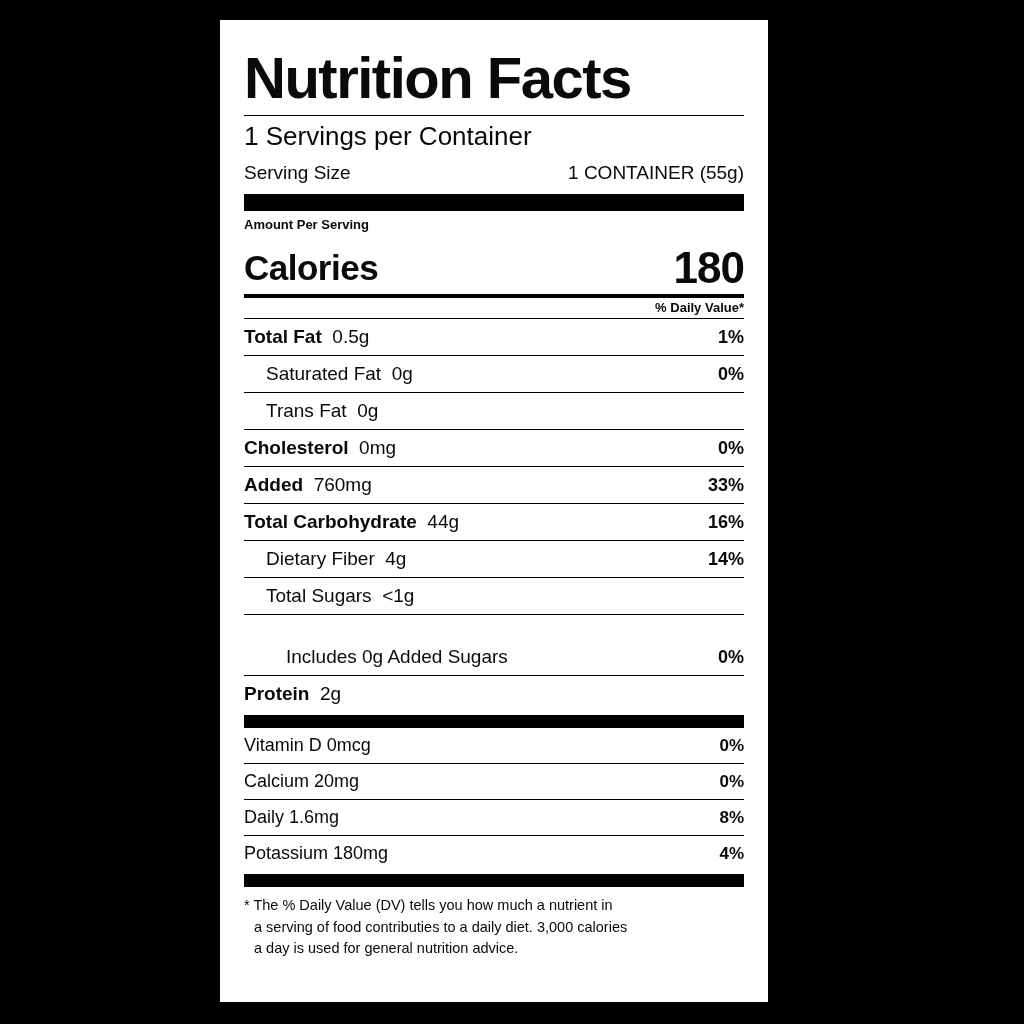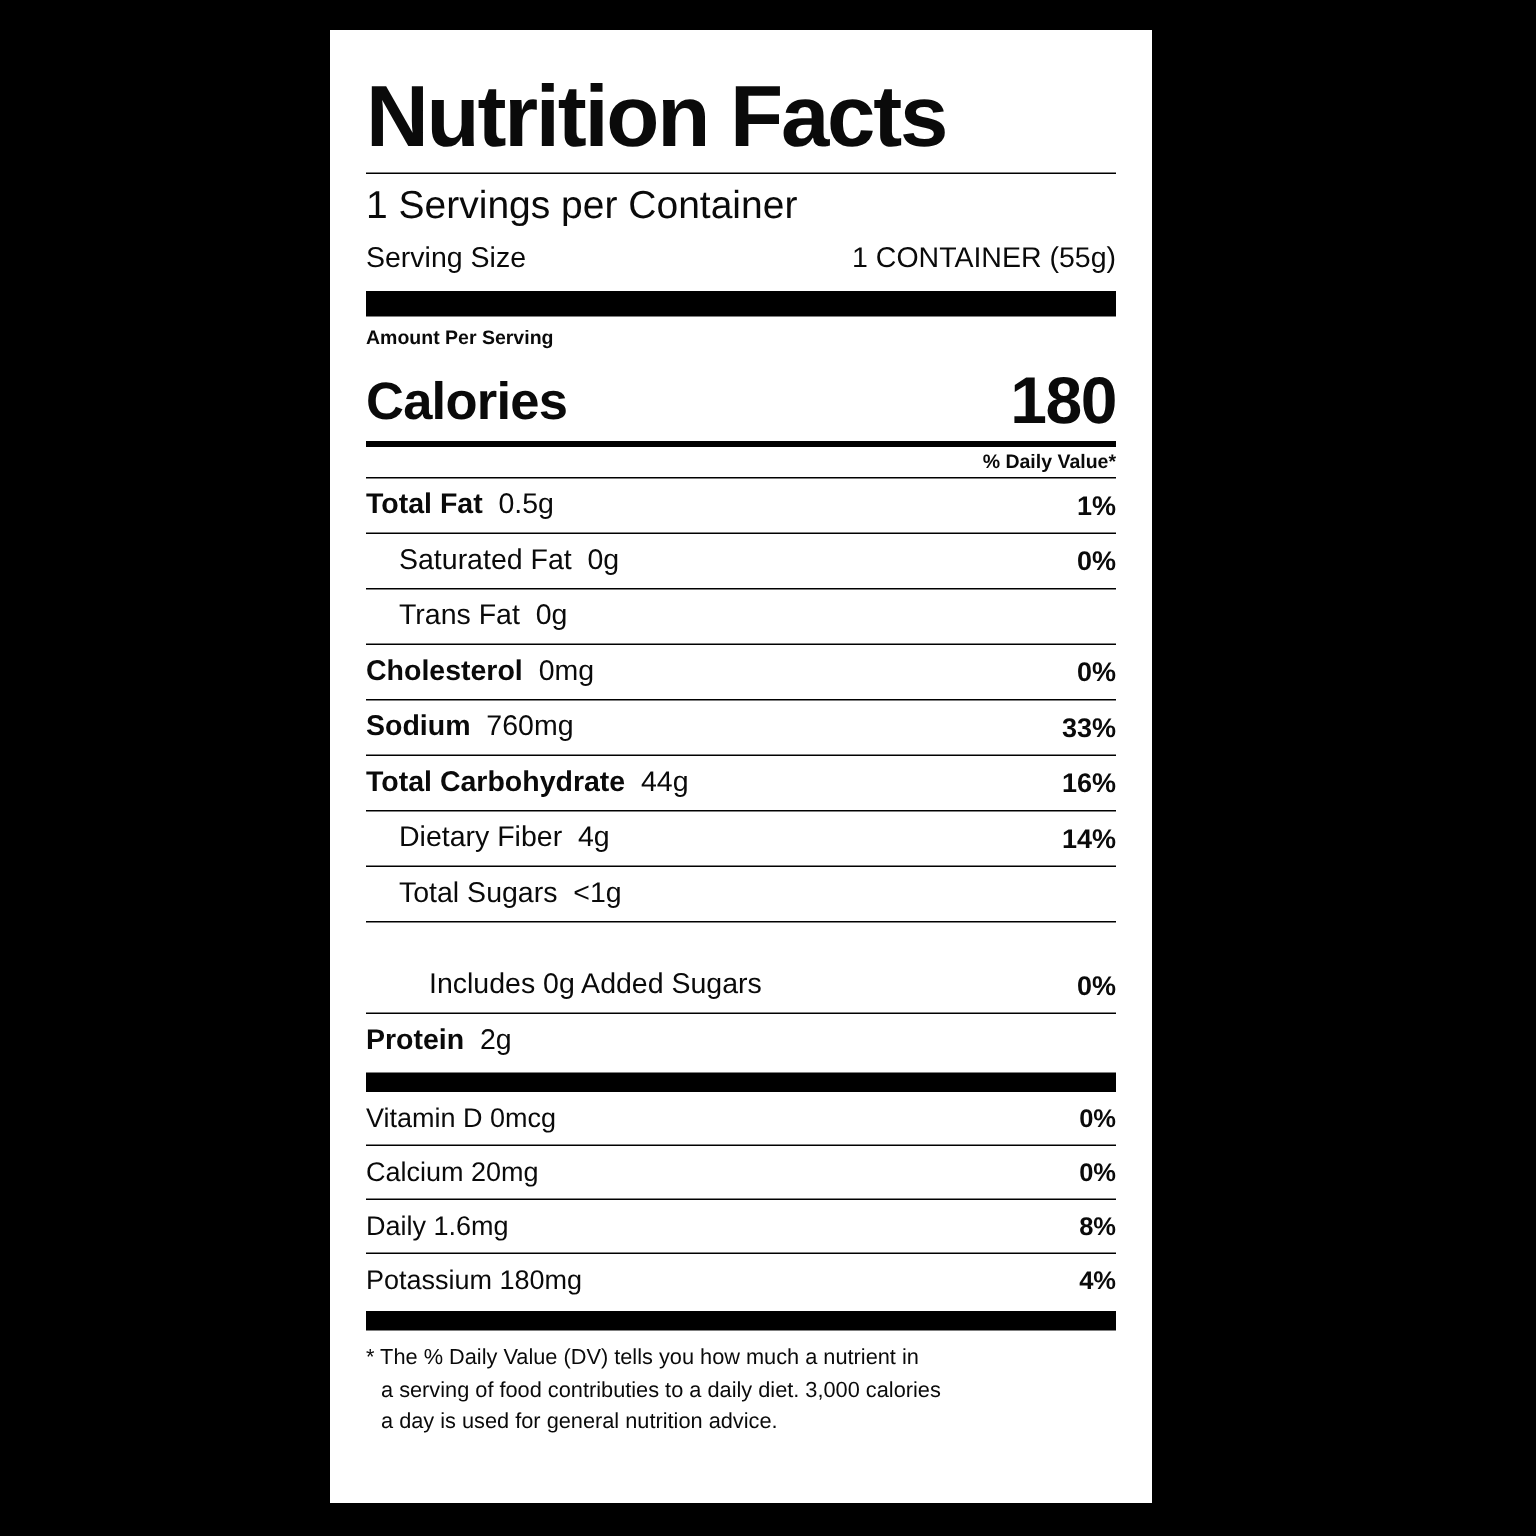--- a/index.html
+++ b/index.html
@@ -177,21 +177,21 @@
           </div>
           <div class="nutrient-row">
             <span class="nutrient-name indent-1"><span class="">Trans Fat</span><span class="amt">&nbsp;&nbsp;0g</span></span>
             <span class="nutrient-dv"></span>
           </div>
           <div class="nutrient-row">
             <span class="nutrient-name"><span class="bold">Cholesterol</span><span class="amt">&nbsp;&nbsp;0mg</span></span>
             <span class="nutrient-dv">0%</span>
           </div>
           <div class="nutrient-row">
-            <span class="nutrient-name"><span class="bold">Sodium</span><span class="amt">&nbsp;&nbsp;760mg</span></span>
+            <span class="nutrient-name"><span class="bold">Added</span><span class="amt">&nbsp;&nbsp;760mg</span></span>
             <span class="nutrient-dv">33%</span>
           </div>
           <div class="nutrient-row">
             <span class="nutrient-name"><span class="bold">Total Carbohydrate</span><span class="amt">&nbsp;&nbsp;44g</span></span>
             <span class="nutrient-dv">16%</span>
           </div>
           <div class="nutrient-row">
             <span class="nutrient-name indent-1"><span class="">Dietary Fiber</span><span class="amt">&nbsp;&nbsp;4g</span></span>
             <span class="nutrient-dv">14%</span>
           </div>

